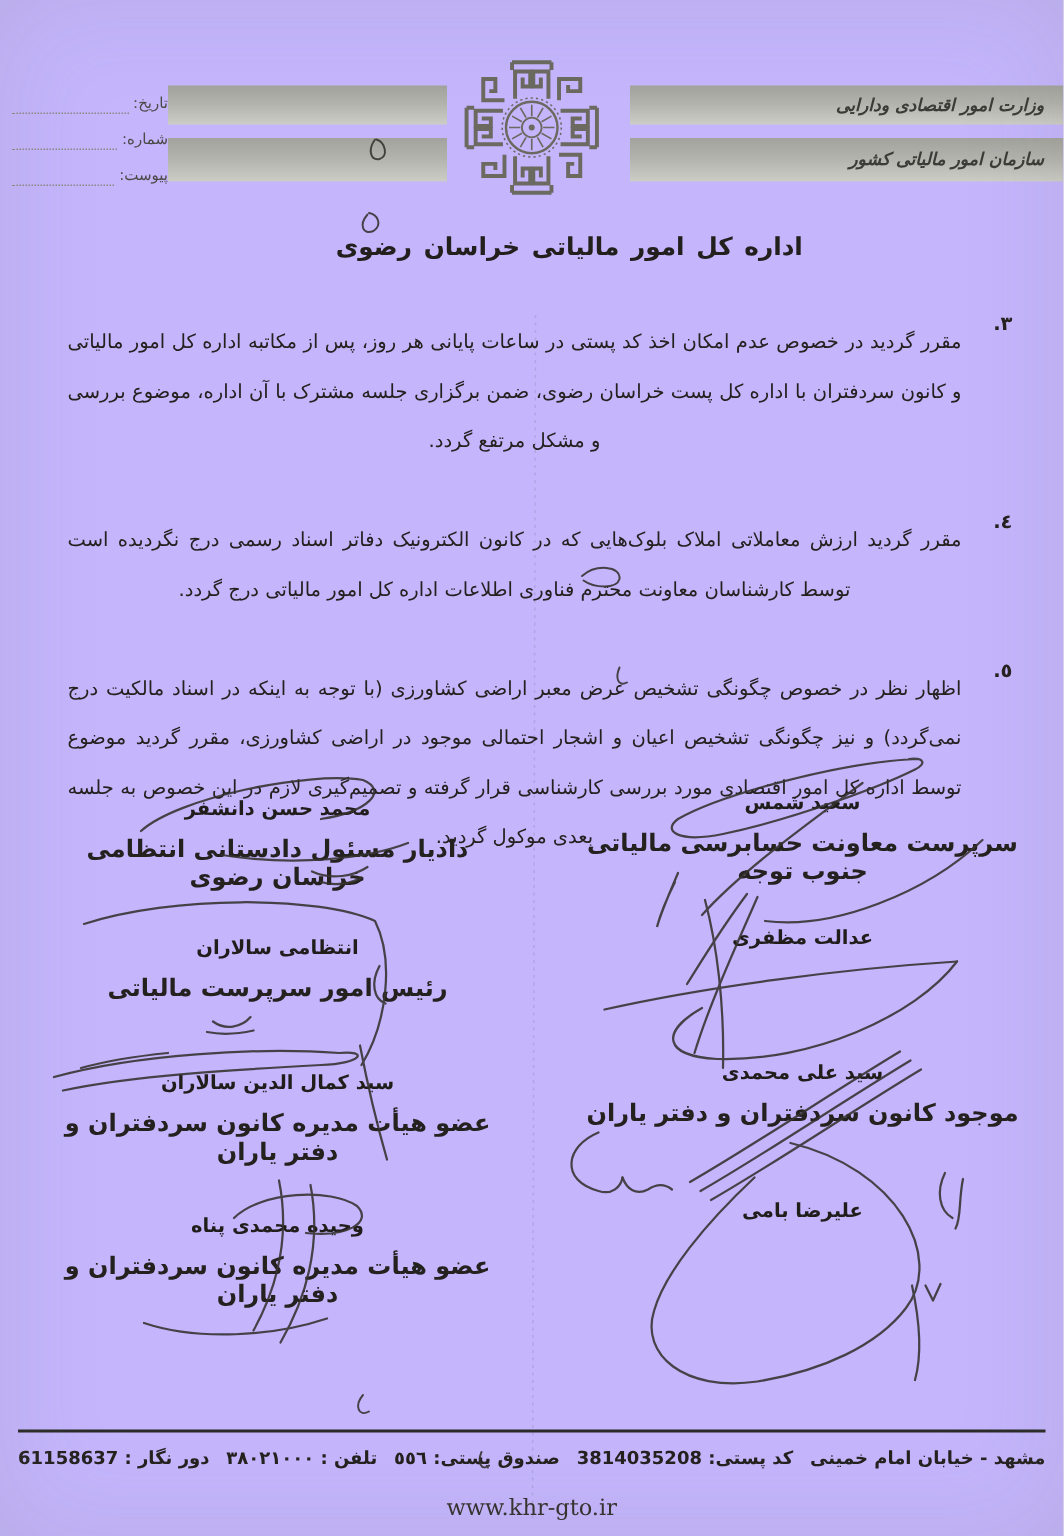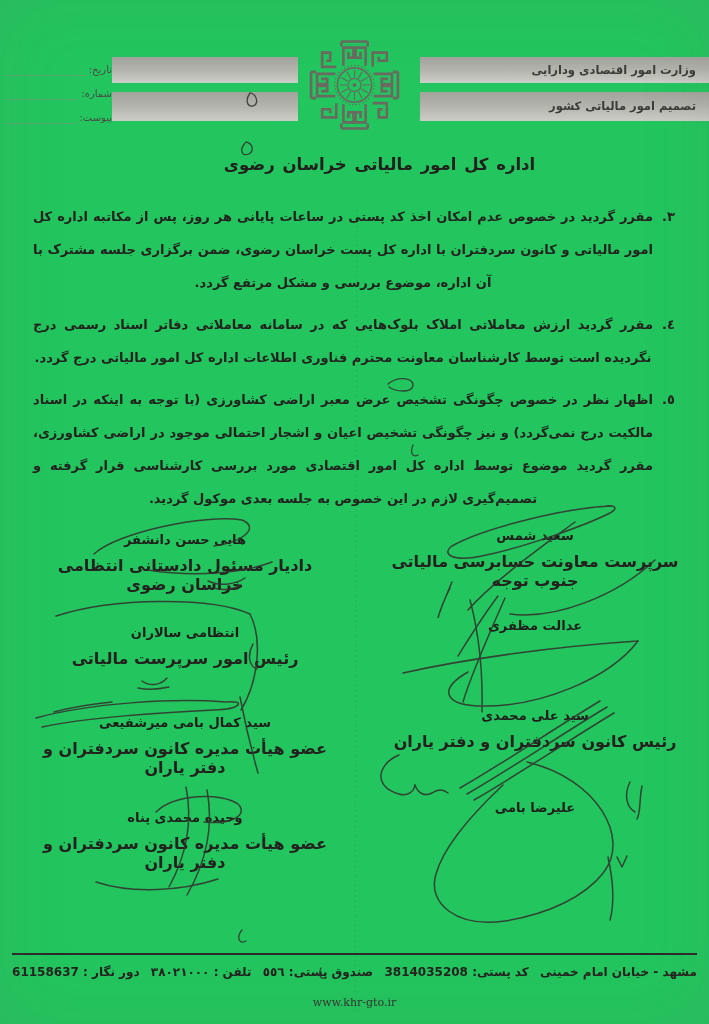--- a/index.html
+++ b/index.html
@@ -1,59 +1,59 @@
 <!DOCTYPE html>
 <html lang="fa"><head>
 <meta charset="utf-8">
 <style>
   html,body{margin:0;padding:0;background:#e9e8e3;}
   .page{
     position:relative;width:709px;height:1024px;margin:0 auto;
-    background:#22c55e;overflow:hidden;
+    background:#c4b5fd;overflow:hidden;
     font-family:"DejaVu Sans",sans-serif;color:#23221f;direction:rtl;
   }
   .page::after{content:"";position:absolute;inset:0;pointer-events:none;
     box-shadow:inset 0 0 70px rgba(115,110,95,.14);}
   
   .meta{position:absolute;left:6px;top:52px;width:106px;direction:rtl;}
   .meta-row{display:flex;align-items:flex-end;height:24px;}
   .meta-label{font-size:10px;color:#4a4a46;white-space:nowrap;padding-bottom:1px;}
   .dotline{flex:1;border-bottom:1px dotted #8a8a85;height:12px;margin-left:2px;margin-right:3px;}
-  .band{position:absolute;background:linear-gradient(180deg,#a3a39e 0%,#b2b2ad 45%,#cdcdc8 100%);}
+  .band{position:absolute;background:linear-gradient(180deg,#a3a39e 0%,#b2b2ad 45%,#cdcdc8 100%);font-style:italic;}
   .band-l1{left:112px;top:57px;width:186px;height:26px;}
   .band-l2{left:112px;top:92px;width:186px;height:29px;}
   .band-r1{left:420px;top:57px;width:289px;height:26px;}
   .band-r2{left:420px;top:92px;width:289px;height:29px;}
   .band span{display:block;direction:rtl;text-align:right;padding-right:13px;
     font-size:11.5px;font-weight:bold;color:#3b3b37;}
   .band-r1 span{line-height:26px;}
   .band-r2 span{line-height:29px;}
   .logo{position:absolute;left:306px;top:36px;width:97px;height:98px;}
   
   .doc-title{position:absolute;left:25px;top:155px;width:709px;margin:0;
     text-align:center;font-size:16.5px;font-weight:bold;color:#21201d;word-spacing:2px;}
   
   .body-block{position:absolute;right:34px;top:200px;width:642px;direction:rtl;}
   .item{display:flex;direction:rtl;margin-bottom:9px;}
   .item .num{flex:0 0 22px;font-size:13px;font-weight:bold;line-height:33px;}
-  .item p{flex:1;margin:0;font-size:13px;font-weight:bold;line-height:33px;
+  .item p{flex:1;margin:12px;font-size:13px;font-weight:normal;line-height:33px;
     text-align:justify;text-align-last:center;color:#23221f;}
   
   .sig{position:absolute;text-align:center;direction:rtl;}
   .sig-col-right .sig{left:385px;width:300px;}
   .sig-col-left .sig{left:30px;width:310px;}
   .sig-name{font-size:13px;font-weight:bold;color:#1f1e1b;}
   .sig-title{font-size:16px;font-weight:bold;color:#23221f;margin-top:9px;}
   
   .footer-line{position:absolute;left:12px;right:12px;top:953px;height:2px;background:#2b2b28;}
   .footer-row{position:absolute;left:12px;right:12px;top:965px;display:flex;direction:rtl;
     justify-content:space-between;align-items:center;font-size:12px;font-weight:bold;color:#23221f;}
   .footer-pair{white-space:nowrap;}
   .website{position:absolute;left:0;top:996px;width:709px;text-align:center;
-    font-family:"DejaVu Serif",serif;font-size:11px;color:#33322f;direction:ltr;}
+    font-family:"DejaVu Serif",serif;font-size:15px;color:#33322f;direction:ltr;}
   
   .ink{position:absolute;inset:0;pointer-events:none;z-index:5;}
 </style>
 </head>
 <body>
 
 <div class="page">
 
   <div class="meta">
     <div class="meta-row">
@@ -69,21 +69,21 @@
       <span class="dotline"></span>
     </div>
   </div>
 
   <div class="band band-l1"></div>
   <div class="band band-l2"></div>
   <div class="band band-r1">
     <span>وزارت امور اقتصادی ودارایی</span>
   </div>
   <div class="band band-r2">
-    <span>تصمیم امور مالیاتی کشور</span>
+    <span>سازمان امور مالیاتی کشور</span>
   </div>
 
   <div class="logo">
     <svg viewBox="0 0 96 96" width="97" height="98" aria-hidden="true">
       <defs>
         <g id="armunit" stroke="#6a6a60" fill="none" stroke-width="2.6">
           <path d="M37,29 V11 H47 V21 H42 V15"></path>
           <path d="M59,29 V11 H49 V21 H54 V15"></path>
           <path d="M35,5 H61 M35,5 V10 M61,5 V10"></path>
           <path d="M30,30 H16 V16 H24 V24 H20"></path>
@@ -105,56 +105,56 @@
 
   <h1 class="doc-title">اداره کل امور مالیاتی خراسان رضوی</h1>
 
   <div class="body-block">
     <div class="item">
       <span class="num">٣.</span>
       <p>مقرر گردید در خصوص عدم امکان اخذ کد پستی در ساعات پایانی هر روز، پس از مکاتبه اداره کل امور مالیاتی و کانون سردفتران با اداره کل پست خراسان رضوی، ضمن برگزاری جلسه مشترک با آن اداره، موضوع بررسی و مشکل مرتفع گردد.</p>
     </div>
     <div class="item">
       <span class="num">٤.</span>
-      <p>مقرر گردید ارزش معاملاتی املاک بلوک‌هایی که در سامانه معاملاتی دفاتر اسناد رسمی درج نگردیده است توسط کارشناسان معاونت محترم فناوری اطلاعات اداره کل امور مالیاتی درج گردد.</p>
+      <p>مقرر گردید ارزش معاملاتی املاک بلوک‌هایی که در کانون الکترونیک دفاتر اسناد رسمی درج نگردیده است توسط کارشناسان معاونت محترم فناوری اطلاعات اداره کل امور مالیاتی درج گردد.</p>
     </div>
     <div class="item">
       <span class="num">٥.</span>
       <p>اظهار نظر در خصوص چگونگی تشخیص عرض معبر اراضی کشاورزی (با توجه به اینکه در اسناد مالکیت درج نمی‌گردد) و نیز چگونگی تشخیص اعیان و اشجار احتمالی موجود در اراضی کشاورزی، مقرر گردید موضوع توسط اداره کل امور اقتصادی مورد بررسی کارشناسی قرار گرفته و تصمیم‌گیری لازم در این خصوص به جلسه بعدی موکول گردید.</p>
     </div>
   </div>
 
   <div class="sig-col-right">
     <div class="sig" style="top:528px">
       <div class="sig-name">سعید شمس</div>
       <div class="sig-title">سرپرست معاونت حسابرسی مالیاتی جنوب توجه</div>
     </div>
     <div class="sig" style="top:618px">
       <div class="sig-name">عدالت مظفری</div>
     </div>
     <div class="sig" style="top:708px">
       <div class="sig-name">سید علی محمدی</div>
-      <div class="sig-title">رئیس کانون سردفتران و دفتر یاران</div>
+      <div class="sig-title">موجود کانون سردفتران و دفتر یاران</div>
     </div>
     <div class="sig" style="top:800px">
       <div class="sig-name">علیرضا بامی</div>
     </div>
   </div>
 
   <div class="sig-col-left">
     <div class="sig" style="top:532px">
-      <div class="sig-name">هایی حسن دانشفر</div>
+      <div class="sig-name">محمد حسن دانشفر</div>
       <div class="sig-title">دادیار مسئول دادستانی انتظامی خراسان رضوی</div>
     </div>
     <div class="sig" style="top:625px">
       <div class="sig-name">انتظامی سالاران</div>
       <div class="sig-title">رئیس امور سرپرست مالیاتی</div>
     </div>
     <div class="sig" style="top:715px">
-      <div class="sig-name">سید کمال بامی میرشفیعی</div>
+      <div class="sig-name">سید کمال الدین سالاران</div>
       <div class="sig-title">عضو هیأت مدیره کانون سردفتران و دفتر یاران</div>
     </div>
     <div class="sig" style="top:810px">
       <div class="sig-name">وحیده محمدی پناه</div>
       <div class="sig-title">عضو هیأت مدیره کانون سردفتران و دفتر یاران</div>
     </div>
   </div>
 
   <div class="footer-line"></div>
   <div class="footer-row">

